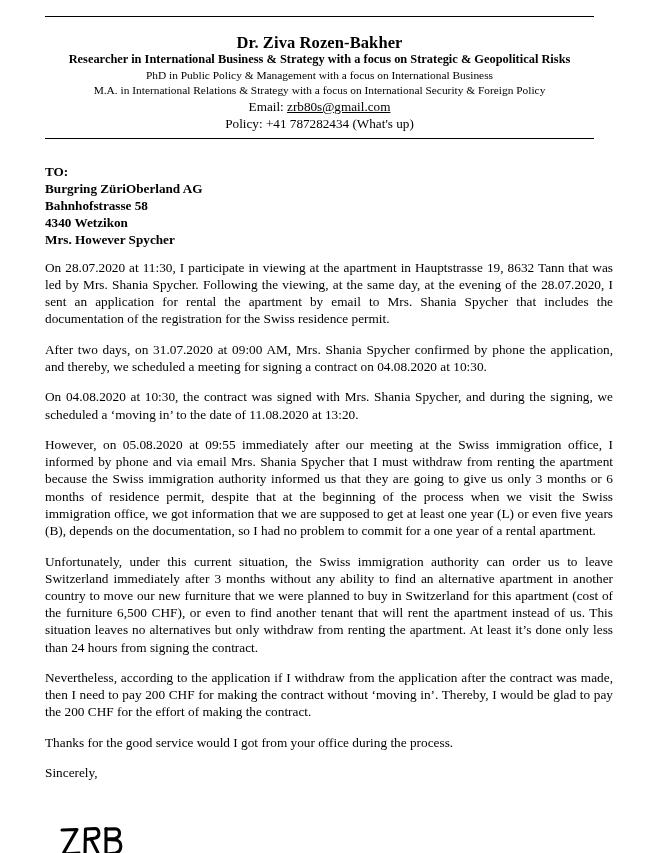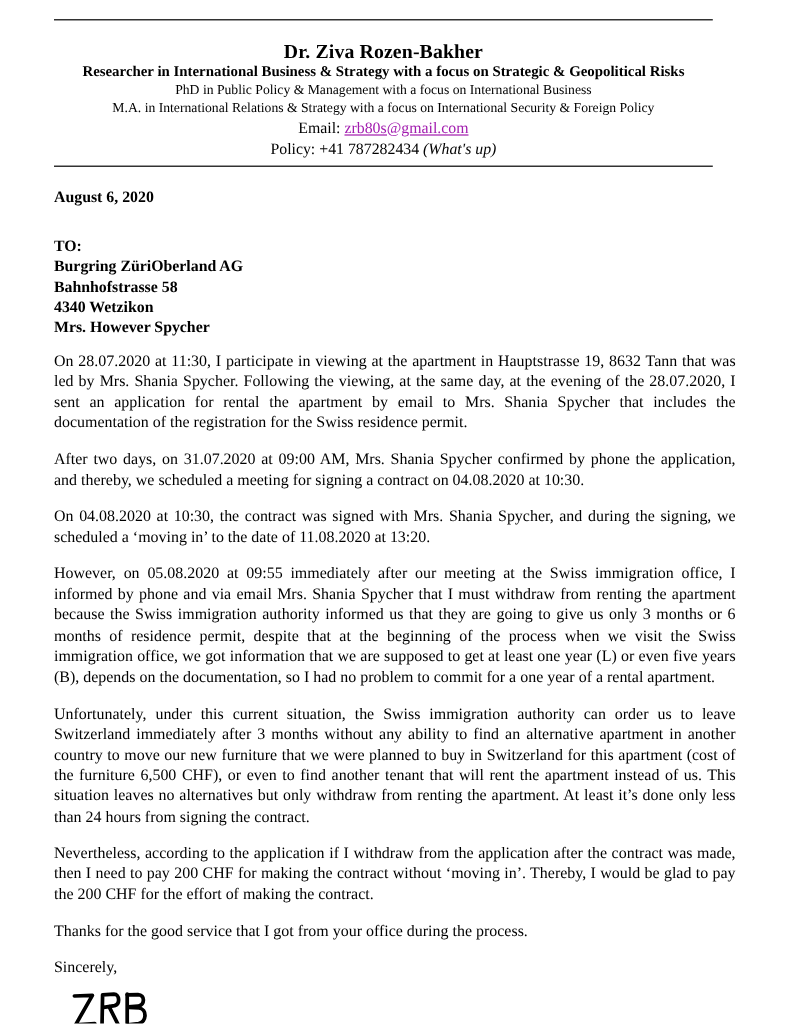--- a/index.html
+++ b/index.html
@@ -44,25 +44,24 @@
     font-size: 11.4px;
     font-weight: normal;
     line-height: 15px;
   }
   .lh-contact {
     font-size: 13.2px;
     line-height: 17.5px;
   }
   .lh-contact a,
   .lh-email-link {
-    color: #a21caf;
+    color: #000000;
     text-decoration: underline;
   }
   .lh-ital {
-    font-style: italic;
   }
 
   
   .content {
     margin: 0 45px 0 45px;
     width: 568px;
   }
 
   .date-line {
     font-size: 13.2px;
@@ -130,38 +129,37 @@
     </div>
     <div class="lh-contact">
       <span>Policy:</span>
       <span>+41 787282434</span>
       <span class="lh-ital">(What's up)</span>
     </div>
   </div>
 
   <div class="content">
 
-    <div class="date-line">August 6, 2020</div>
 
     <div class="recipient">
       <div>TO:</div>
       <div>Burgring ZüriOberland AG</div>
       <div>Bahnhofstrasse 58</div>
       <div>4340 Wetzikon</div>
       <div>Mrs. However Spycher</div>
     </div>
 
 
     <p class="para first">On 28.07.2020 at 11:30, I participate in viewing at the apartment in Hauptstrasse 19, 8632 Tann that was led by Mrs. Shania Spycher. Following the viewing, at the same day, at the evening of the 28.07.2020, I sent an application for rental the apartment by email to Mrs. Shania Spycher that includes the documentation of the registration for the Swiss residence permit.</p>
     <p class="para">After two days, on 31.07.2020 at 09:00 AM, Mrs. Shania Spycher confirmed by phone the application, and thereby, we scheduled a meeting for signing a contract on 04.08.2020 at 10:30.</p>
     <p class="para">On 04.08.2020 at 10:30, the contract was signed with Mrs. Shania Spycher, and during the signing, we scheduled a ‘moving in’ to the date of 11.08.2020 at 13:20.</p>
     <p class="para">However, on 05.08.2020 at 09:55 immediately after our meeting at the Swiss immigration office, I informed by phone and via email Mrs. Shania Spycher that I must withdraw from renting the apartment because the Swiss immigration authority informed us that they are going to give us only 3 months or 6 months of residence permit, despite that at the beginning of the process when we visit the Swiss immigration office, we got information that we are supposed to get at least one year (L) or even five years (B), depends on the documentation, so I had no problem to commit for a one year of a rental apartment.</p>
     <p class="para">Unfortunately, under this current situation, the Swiss immigration authority can order us to leave Switzerland immediately after 3 months without any ability to find an alternative apartment in another country to move our new furniture that we were planned to buy in Switzerland for this apartment (cost of the furniture 6,500 CHF), or even to find another tenant that will rent the apartment instead of us. This situation leaves no alternatives but only withdraw from renting the apartment. At least it’s done only less than 24 hours from signing the contract.</p>
     <p class="para">Nevertheless, according to the application if I withdraw from the application after the contract was made, then I need to pay 200 CHF for making the contract without ‘moving in’. Thereby, I would be glad to pay the 200 CHF for the effort of making the contract.</p>
-    <p class="para nojust">Thanks for the good service that I got from your office during the process.</p>
+    <p class="para nojust">Thanks for the good service would I got from your office during the process.</p>
 
     <div class="closing">Sincerely,</div>
 
   </div>
 
   <div class="signature-mark" title="ZRB">
     <svg width="70" height="44" viewBox="0 0 70 44" xmlns="http://www.w3.org/2000/svg">
       <g fill="none" stroke="#000000" stroke-width="3.1" stroke-linecap="round" stroke-linejoin="round">
 
         <path d="M4,8 L19,7.5 L5,32 L21,31"></path>

